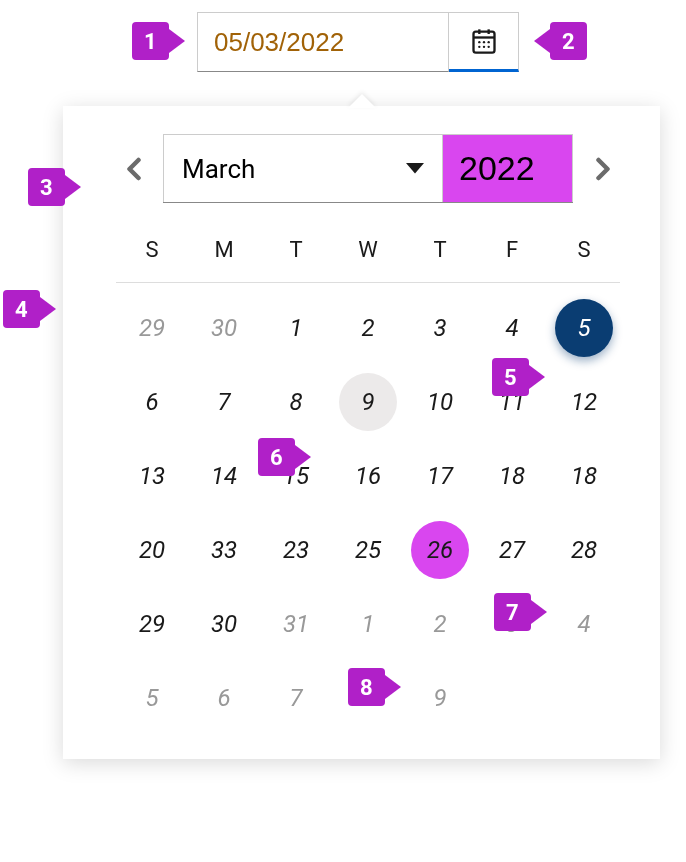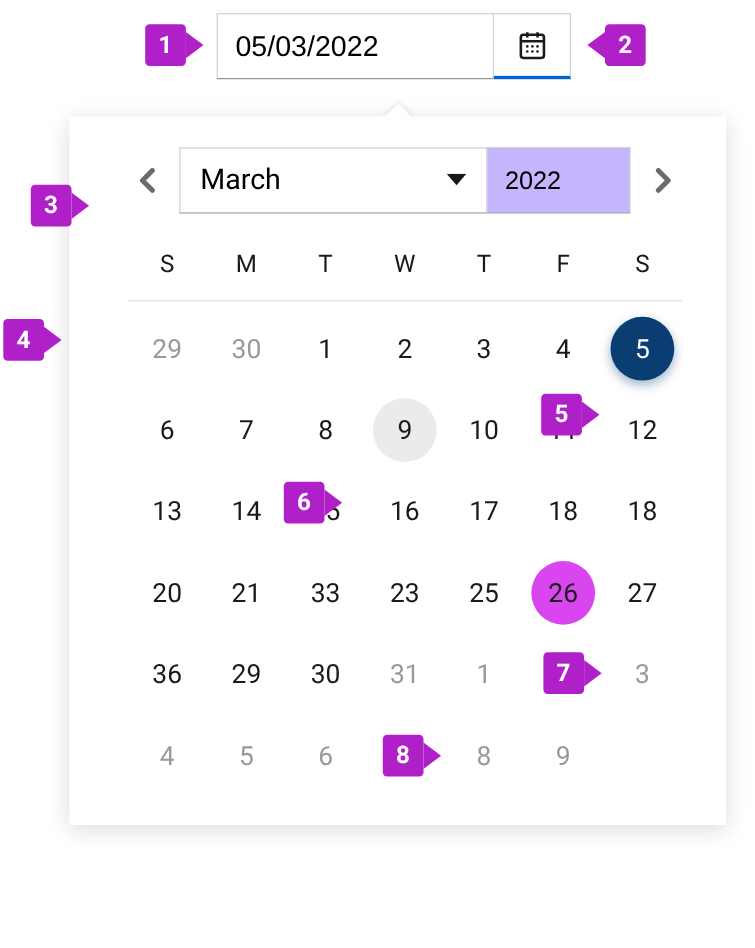--- a/index.html
+++ b/index.html
@@ -17,21 +17,21 @@
       display: flex;
       align-items: stretch;
       height: 60px;
     }
     .date-input {
       width: 252px;
       border: 1px solid #ccc;
       border-bottom: 1px solid #888;
       font-size: 26px;
       padding: 12px 16px;
-      color: #000000;
+      color: #a16207;
       background: #fff;
       outline: none;
     }
     .calendar-toggle {
       width: 70px;
       border: 1px solid #ccc;
       border-left: none;
       border-bottom: 3px solid #0064d1;
       background: #fff;
       display: flex;
@@ -90,24 +90,24 @@
       align-items: center;
       justify-content: space-between;
       cursor: pointer;
       background: #fff;
     }
     .year-input {
       width: 130px;
       border: 1px solid #ccc;
       border-left: none;
       border-bottom: none;
-      font-size: 23px;
+      font-size: 34px;
       padding: 14px 16px;
       outline: none;
-      background: #c4b5fd;
+      background: #d946ef;
     }
     .weekday-row {
       display: grid;
       grid-template-columns: repeat(7, 1fr);
       margin-top: 20px;
       margin-bottom: 10px;
     }
     .weekday-cell {
       text-align: center;
       font-size: 22px;
@@ -120,23 +120,24 @@
       margin-bottom: 12px;
     }
     .days-grid {
       display: grid;
       grid-template-columns: repeat(7, 1fr);
       row-gap: 12px;
     }
     .day-cell {
       height: 62px;
       display: flex;
-      align-items: center;
+      align-items: flex-end;
       justify-content: center;
       position: relative;
+      font-style: italic;
     }
     .day-circle {
       width: 58px;
       height: 58px;
       display: flex;
       align-items: center;
       justify-content: center;
       border-radius: 50%;
       font-size: 24px;
       cursor: pointer;
@@ -300,39 +301,36 @@
       <div class="day-cell">
         <div class="day-circle">18</div>
       </div>
       <div class="day-cell">
         <div class="day-circle">18</div>
       </div>
       <div class="day-cell">
         <div class="day-circle">20</div>
       </div>
       <div class="day-cell">
-        <div class="day-circle">21</div>
-      </div>
-      <div class="day-cell">
         <div class="day-circle">33</div>
       </div>
       <div class="day-cell">
         <div class="day-circle">23</div>
       </div>
       <div class="day-cell">
         <div class="day-circle">25</div>
       </div>
       <div class="day-cell">
         <div class="day-circle day-today">26</div>
       </div>
       <div class="day-cell">
         <div class="day-circle">27</div>
       </div>
       <div class="day-cell">
-        <div class="day-circle">36</div>
+        <div class="day-circle">28</div>
       </div>
       <div class="day-cell">
         <div class="day-circle">29</div>
       </div>
       <div class="day-cell">
         <div class="day-circle">30</div>
       </div>
       <div class="day-cell">
         <div class="day-circle day-outside">31</div>
       </div>

